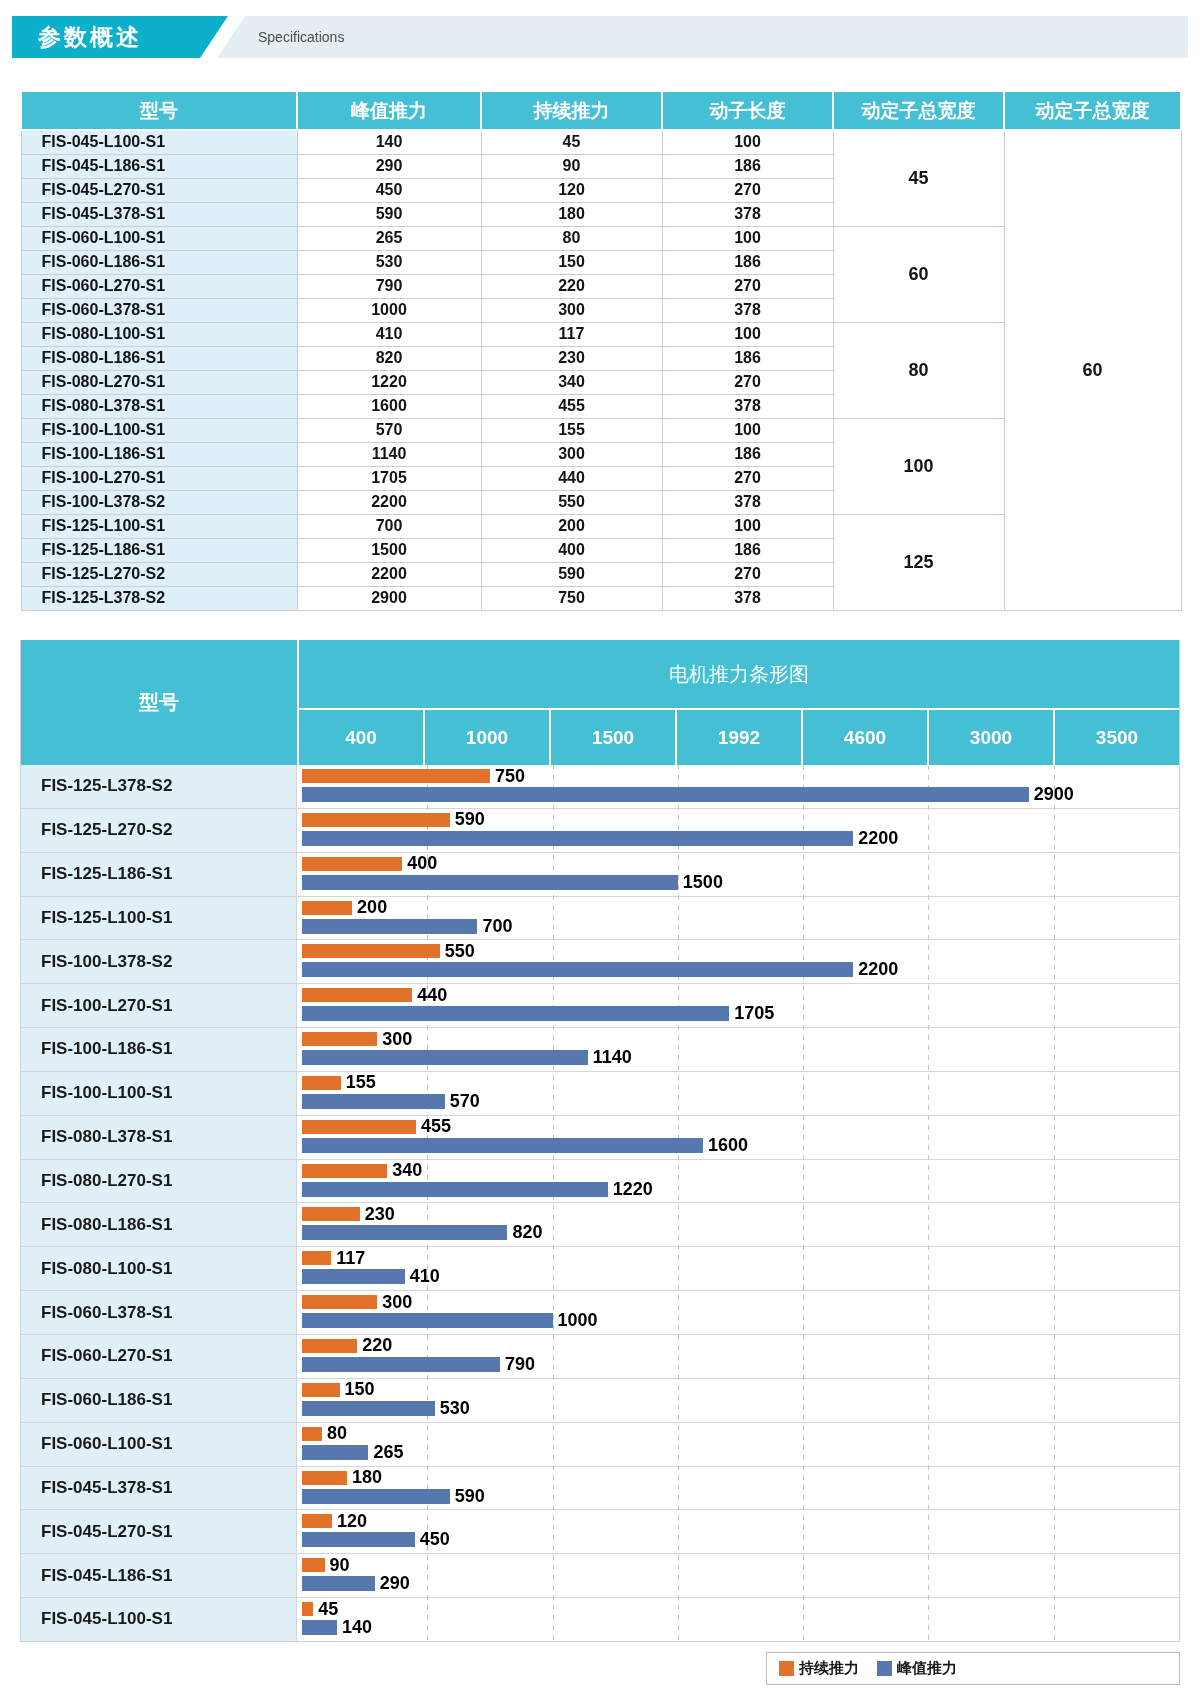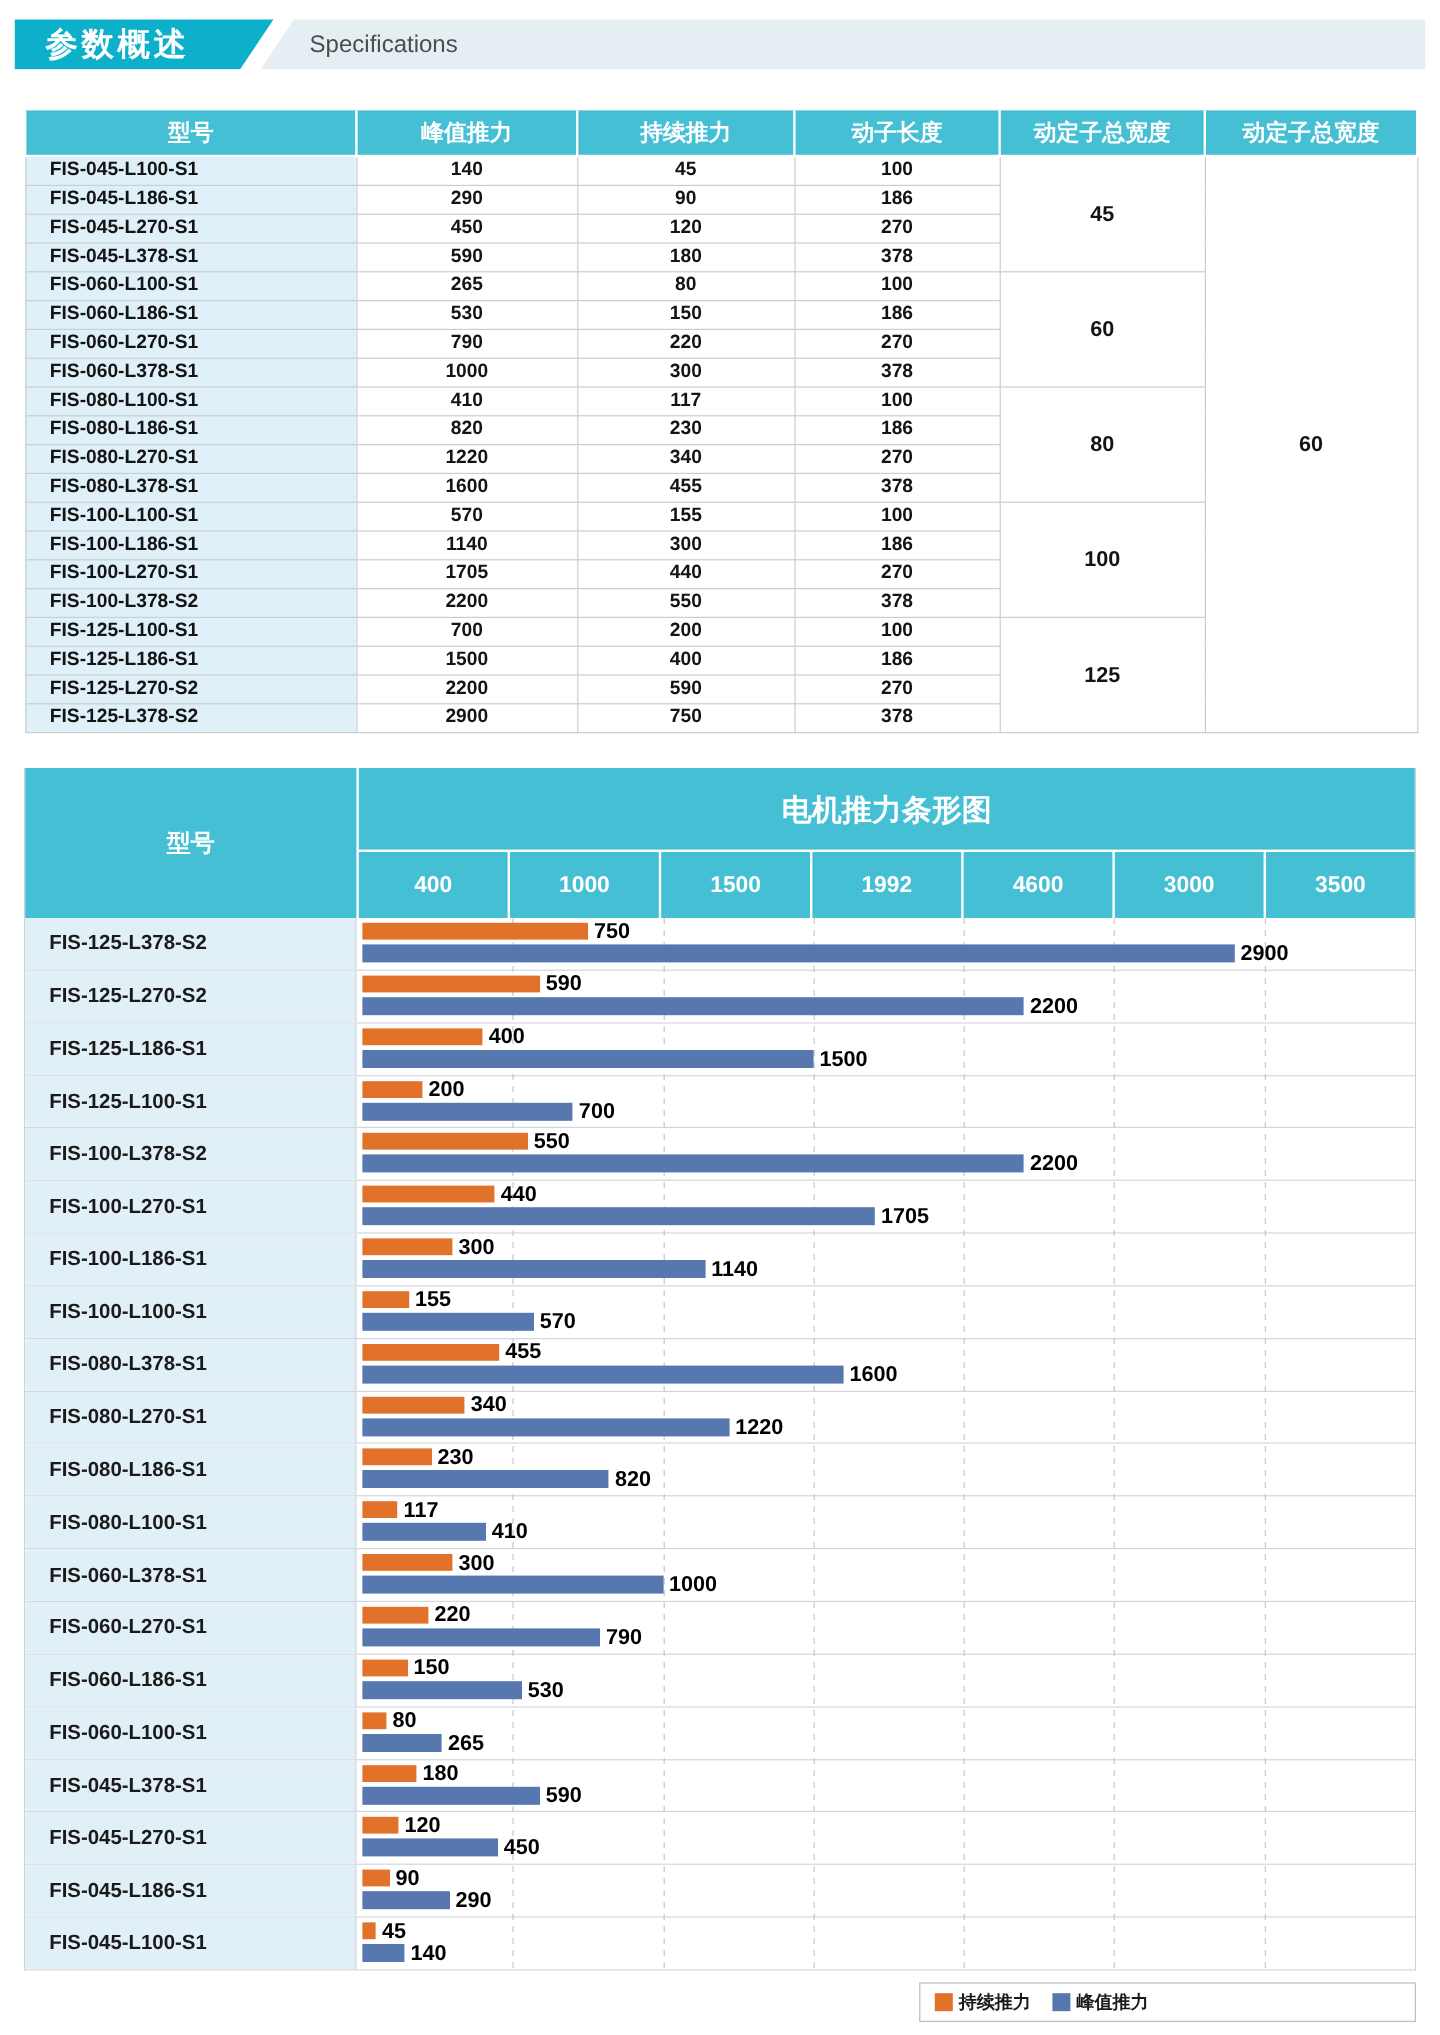--- a/index.html
+++ b/index.html
@@ -16,24 +16,24 @@
     position:absolute; left:205px; top:0; width:971px; height:100%;
     background:#e5eef3;
     clip-path:polygon(28px 0, 100% 0, 100% 100%, 0 100%);
   }
   .banner-box {
     position:absolute; left:0; top:0; width:216px; height:100%;
     background:#0cb0ca;
     clip-path:polygon(0 0, 100% 0, calc(100% - 28px) 100%, 0 100%);
     display:flex; align-items:center; padding-left:26px;
   }
-  .banner-box span { font-size:27px; font-weight:bold; color:#fff; letter-spacing:3px; }
+  .banner-box span { font-size:23px; font-weight:bold; color:#fff; letter-spacing:3px; }
   .banner-en {
     position:absolute; left:246px; top:0; height:100%;
-    display:flex; align-items:center; font-size:20px; color:#4d4d4d;
+    display:flex; align-items:center; font-size:14px; color:#4d4d4d;
   }
 
   
   .spec-table {
     position:absolute; left:20px; top:92px; width:1160px;
     border-collapse:collapse; table-layout:fixed;
   }
   .spec-table th {
     background:#45bfd3; color:#fff; font-size:19px; font-weight:bold;
     height:38px; border:2px solid #fff; border-top:none;
@@ -51,21 +51,21 @@
     border:1px solid #cdd2d6; border-top:none;
   }
   .chart-header { display:flex; height:125px; background:#45bfd3; }
   .chart-model-col {
     width:276px; display:flex; align-items:center; justify-content:center;
     color:#fff; font-size:20px; font-weight:bold;
   }
   .chart-header-right { flex:1; display:flex; flex-direction:column; border-left:2px solid #fff; }
   .chart-title-row {
     height:70px; display:flex; align-items:center; justify-content:center;
-    color:#fff; font-size:25px; font-weight:bold; border-bottom:2px solid #fff;
+    color:#fff; font-size:20px; font-weight:normal; border-bottom:2px solid #fff;
   }
   .chart-scale-row { flex:1; display:flex; }
   .scale-cell {
     flex:1; display:flex; align-items:center; justify-content:center;
     color:#fff; font-size:19px; font-weight:bold; border-left:2px solid #fff;
   }
   .scale-cell:first-child { border-left:none; }
 
   .chart-rows { position:absolute; left:0; top:125px; right:0; bottom:0; display:flex; flex-direction:column; background:#fff; }
   .grid-overlay { position:absolute; left:281px; top:125px; right:0; bottom:0; z-index:1; }

